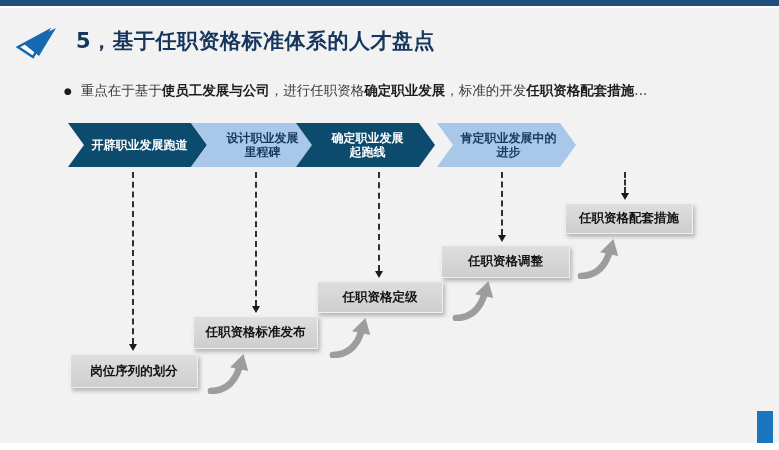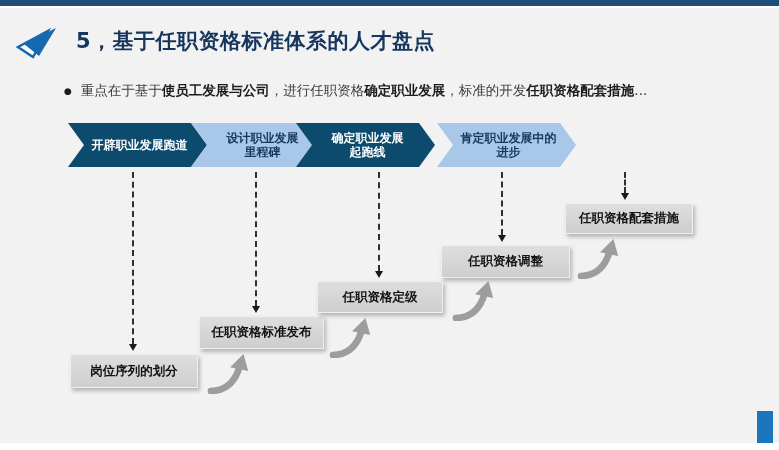--- a/index.html
+++ b/index.html
@@ -36,21 +36,21 @@
   .a2 { left:255px; top:172px; height:134px; }
   .a3 { left:378px; top:172px; height:99px; }
   .a4 { left:501px; top:172px; height:63px; }
   .a5 { left:624px; top:172px; height:21px; }
 
   .stepbox { position:absolute; background:linear-gradient(180deg,#dedede,#cecece);
     border:1px solid #efefef; box-shadow:2px 3px 4px rgba(0,0,0,0.25);
     display:flex; align-items:center; justify-content:center;
     font-size:12.5px; font-weight:bold; color:#121212; white-space:nowrap; }
   .b1 { left:70px;  top:354px; width:128px; height:34px; }
-  .b2 { left:199px; top:316px; width:125px; height:33px; }
+  .b2 { left:193px; top:316px; width:125px; height:33px; }
   .b3 { left:317px; top:281px; width:126px; height:32px; }
   .b4 { left:441px; top:245px; width:129px; height:33px; }
   .b5 { left:565px; top:203px; width:128px; height:31px; }
 
   .swoosh { position:absolute; width:50px; height:42px; }
   .swoosh svg { width:100%; height:100%; }
   .s1 { left:207px; top:352px; }
   .s2 { left:329px; top:316px; }
   .s3 { left:452px; top:279px; }
   .s4 { left:577px; top:237px; }

